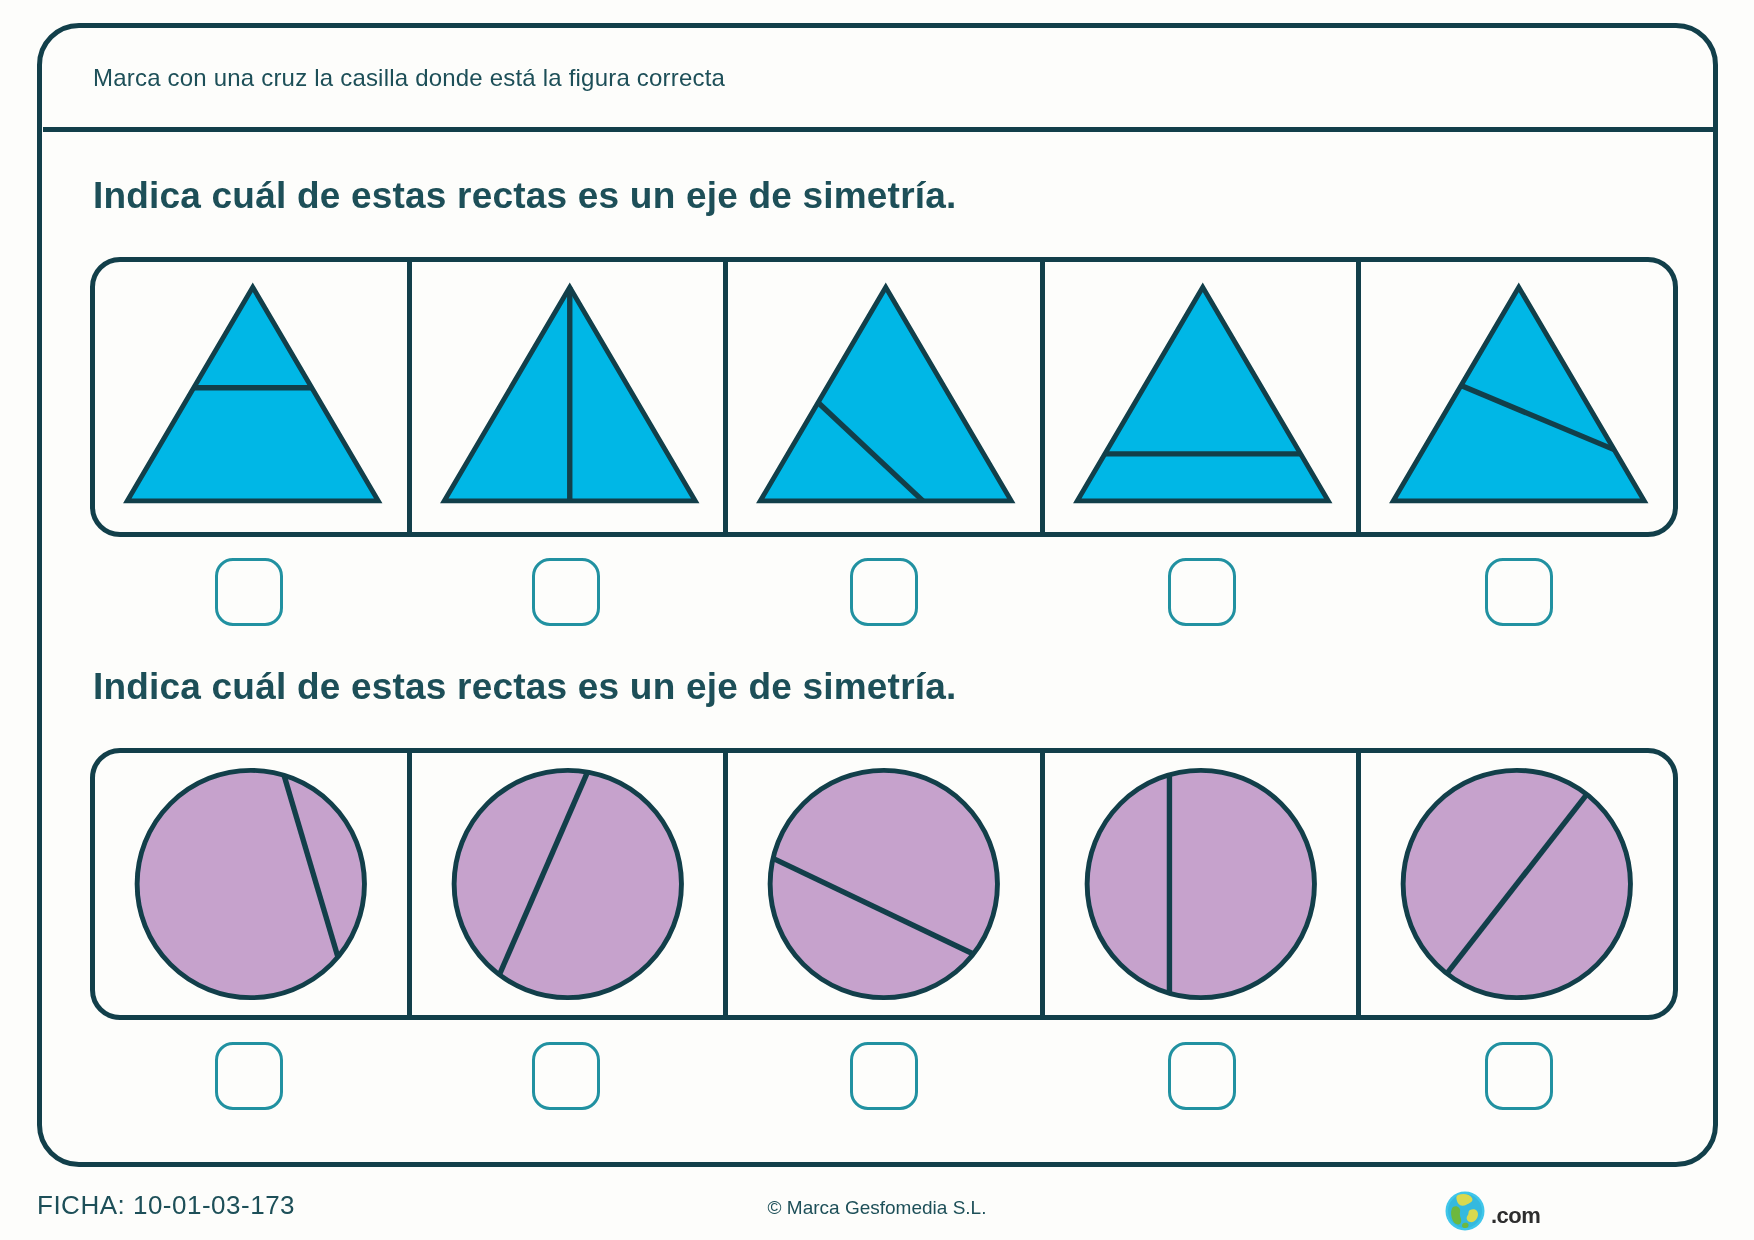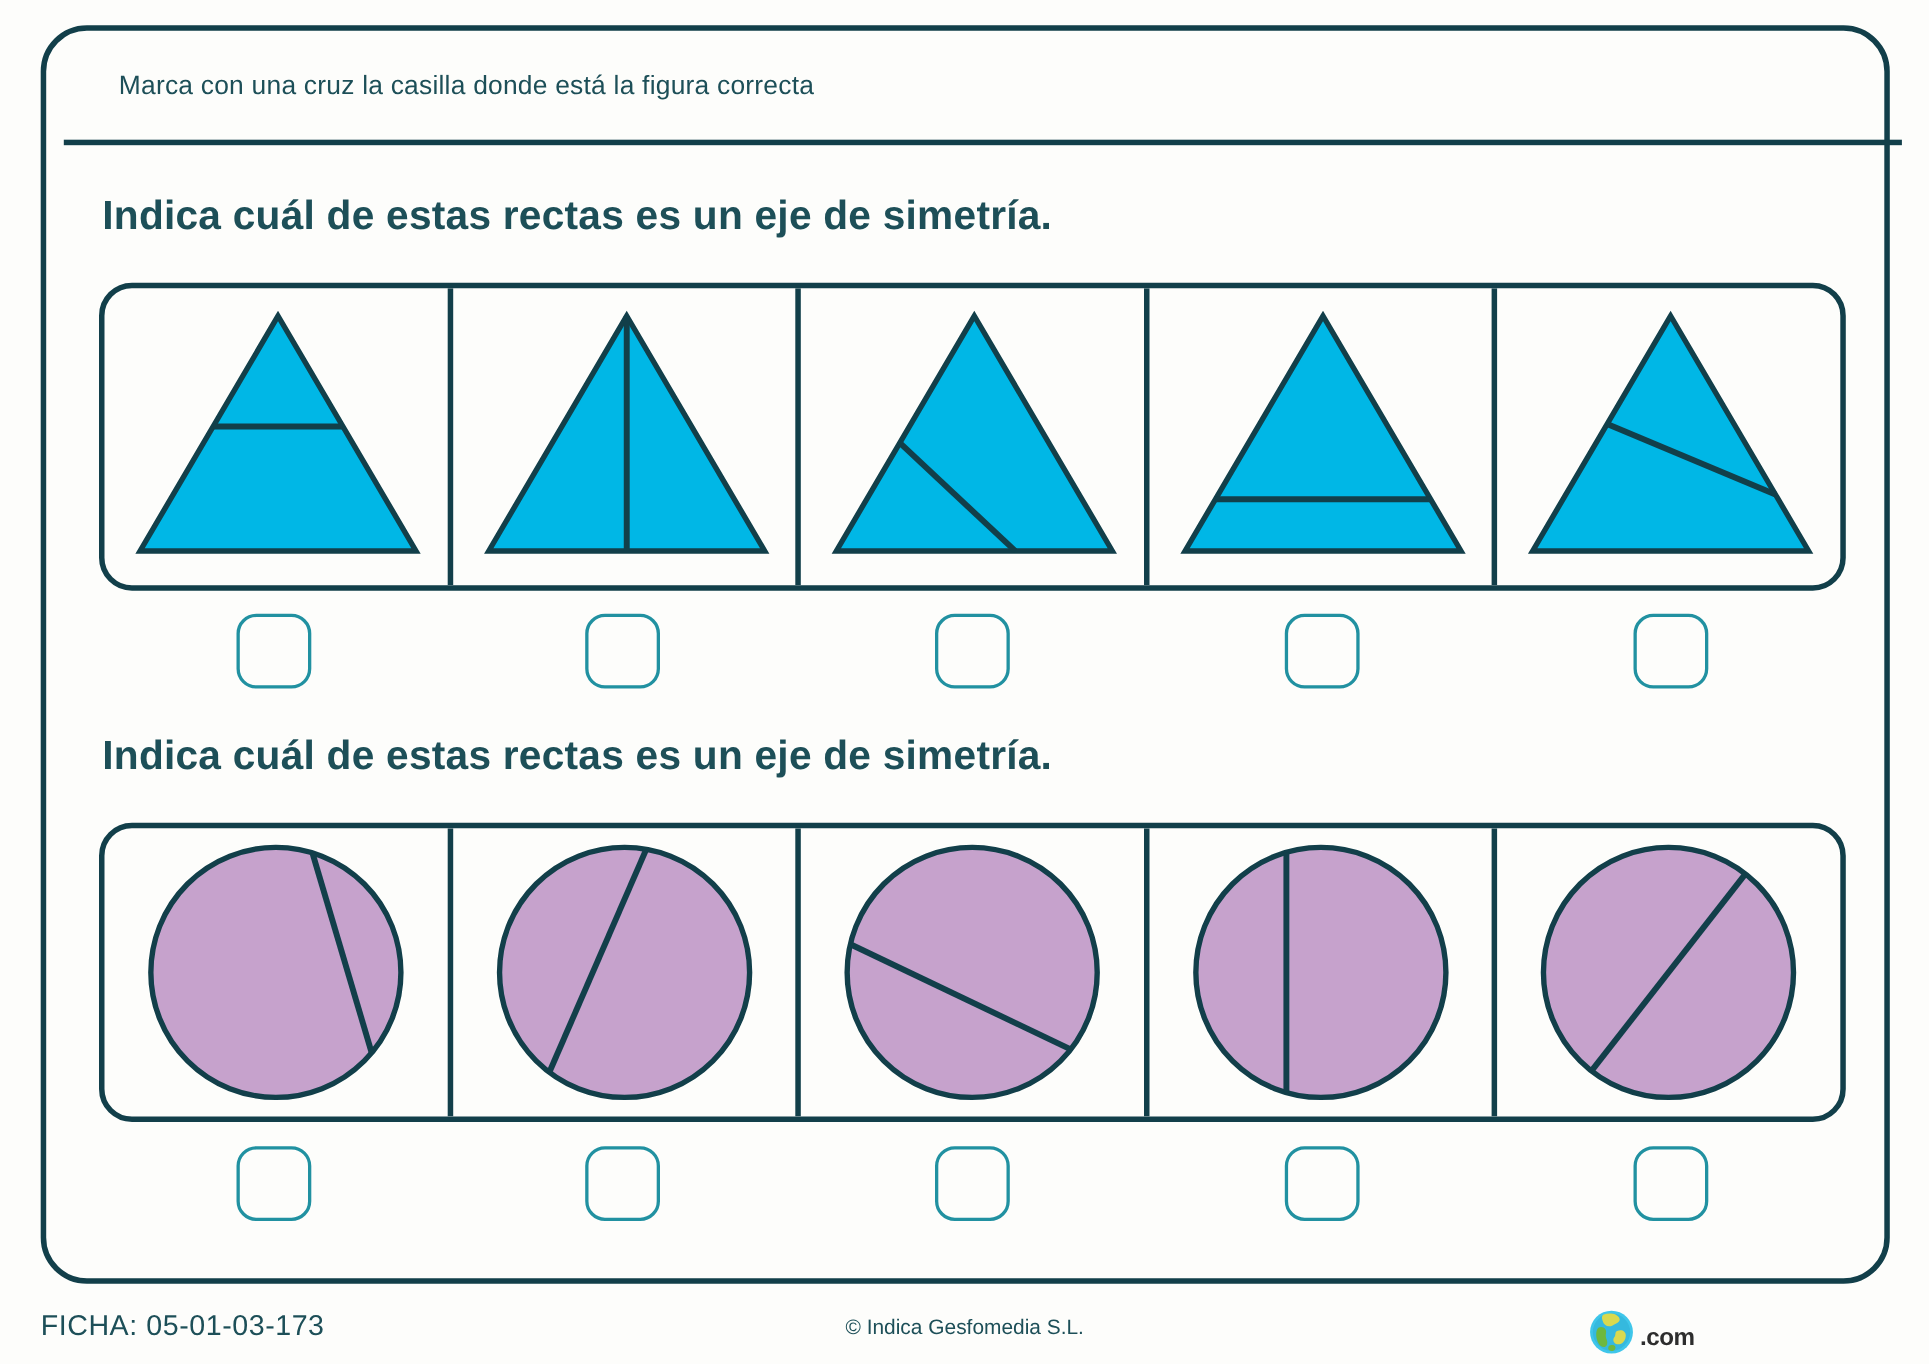--- a/index.html
+++ b/index.html
@@ -9,21 +9,21 @@
     font-family:"Liberation Sans", sans-serif;
     --border-dark:#123f4a;--text-teal:#1d4f58;--checkbox-teal:#2191a1;
     --triangle-fill:#00b7e6;--circle-fill:#c6a2cc;--logo-text:#2d2d2d;
   }
   .sheet{
     position:absolute;left:37px;top:23px;width:1681px;height:1144px;
     border:5px solid var(--border-dark);border-radius:42px;
     box-sizing:border-box;background:#fdfdfb;
   }
   .sheet-header{
-    position:absolute;left:16px;top:0;width:100%;height:104px;
+    position:absolute;left:1px;top:0;width:100%;height:104px;
     border-bottom:5px solid var(--border-dark);box-sizing:border-box;
     display:flex;align-items:center;padding:0 0 0 50px;
   }
   .instruction{font-size:24px;color:var(--text-teal);letter-spacing:.2px;}
   .section-title{
     position:absolute;left:51px;font-size:37px;color:var(--text-teal);
     letter-spacing:.2px;
     font-weight:bold;
   }
   .title-1{top:147px;}
@@ -169,22 +169,22 @@
           <div class="answer-checkbox"></div>
         </div>
         <div class="checkbox-slot">
           <div class="answer-checkbox"></div>
         </div>
       </div>
 
   </div>
 
   <div class="footer">
-    <span class="ficha">FICHA: 05-01-03-173</span>
-    <span class="copyright">© Indica Gesfomedia S.L.</span>
+    <span class="ficha">FICHA: 10-01-03-173</span>
+    <span class="copyright">© Marca Gesfomedia S.L.</span>
     <div class="logo">
       <svg class="globe" width="42" height="42" viewBox="0 0 42 42">
         <circle cx="21" cy="21" r="19.5" fill="#3fc6ea"></circle>
         <circle cx="21" cy="21" r="17" fill="#35b9de"></circle>
         <path d="M14 5 C19 3, 26 4, 28 8 C30 12, 25 13, 22 15 C18 17, 14 15, 13 11 C12 8, 12 6, 14 5 Z" fill="#d9d94e"></path>
         <path d="M9 17 C13 15, 17 18, 16 22 C15 27, 18 28, 17 32 C16 36, 11 35, 9 31 C7 27, 6 20, 9 17 Z" fill="#6db83f"></path>
         <path d="M26 20 C30 18, 34 20, 34 24 C34 29, 30 33, 26 32 C22 31, 22 27, 24 25 C25 23, 24 21, 26 20 Z" fill="#d9d94e"></path>
         <path d="M20 33 C23 32, 26 34, 24 37 C22 39, 18 38, 18 36 C18 34, 19 33, 20 33 Z" fill="#6db83f"></path>
       </svg>
         <span class="logo-suffix">.com</span>

